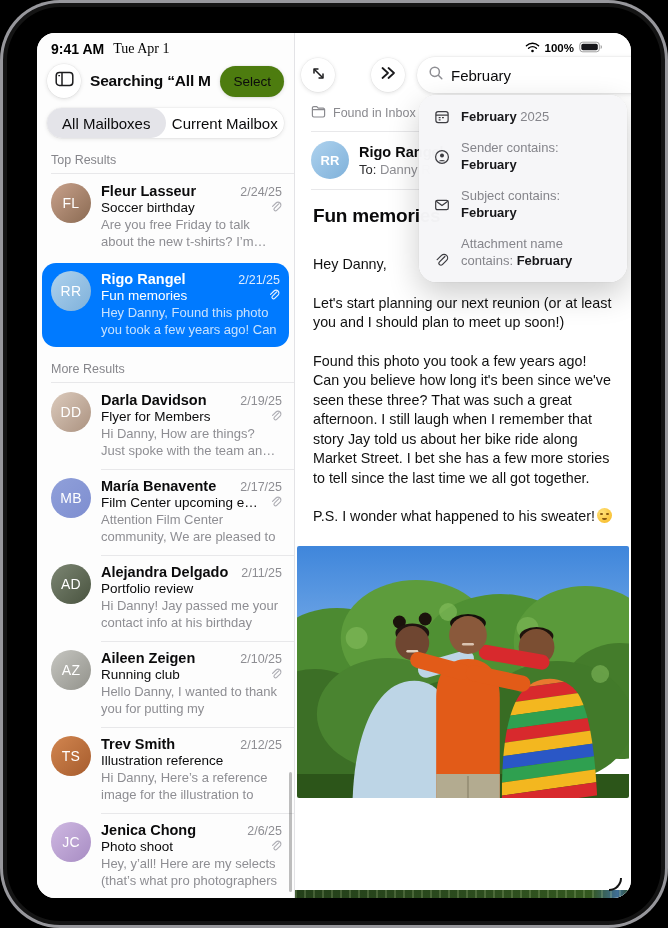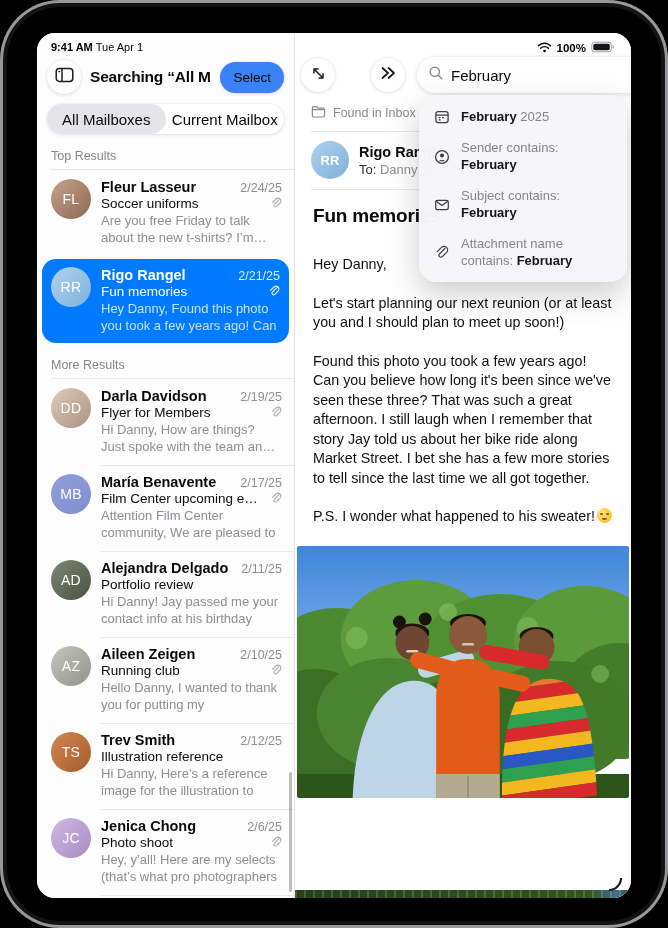--- a/index.html
+++ b/index.html
@@ -4,28 +4,28 @@
 <style>
   * { box-sizing: border-box; margin: 0; padding: 0; }
   html,body { width:668px; height:928px; background:#000; font-family:"Liberation Sans", sans-serif; -webkit-font-smoothing:antialiased; }
   .device { position:absolute; inset:0; width:668px; height:928px; background:#000;
     border-radius:60px; box-shadow: inset 0 0 0 3px #97979c, inset 0 0 0 7px #141414; overflow:hidden; }
   .screen { position:absolute; left:37px; top:33px; width:594px; height:865px; background:#fff;
     border-radius:18px; overflow:hidden; display:flex; }
 
   
   .pane-left { width:258px; min-width:258px; background:#fdfdfd; border-right:1px solid #e3e3e6; position:relative; display:flex; flex-direction:column; overflow:hidden; }
-  .status-left { padding:8px 0 0 14px; font-size:11px; color:#000; display:flex; gap:3px; align-items:center; }
+  .status-left { padding:8px 0 0 14px; font-size:14px; color:#000; display:flex; gap:9px; align-items:center; }
   .status-time { font-weight:700; }
-  .status-date { font-weight:500; }
+  .status-date { font-weight:500;font-family:Liberation Serif, serif; }
   .mbx-header { display:flex; align-items:center; gap:9px; padding:7px 10px 8px 10px; }
   .circle-btn { width:34px; height:34px; min-width:34px; border-radius:50%; background:#fff;
     box-shadow:0 0 0 .5px rgba(0,0,0,.05), 0 1px 4px rgba(0,0,0,.12); display:flex; align-items:center; justify-content:center; cursor:pointer; }
   .mbx-title { flex:1; font-size:15.5px; font-weight:700; letter-spacing:-.2px; white-space:nowrap; overflow:hidden; color:#0b0b0c; }
-  .select-btn { height:31px; padding:0 13px; border-radius:16px; background:#3b82f6;
+  .select-btn { height:31px; padding:0 13px; border-radius:16px; background:#4d7c0f;
     box-shadow:0 0 0 .5px rgba(0,0,0,.05), 0 1px 4px rgba(0,0,0,.12); font-size:13.5px; color:#0b0b0c; display:flex; align-items:center; cursor:pointer; }
   .segmented { margin:2px 10px 0 10px; height:30px; border-radius:15px; background:#fff;
     box-shadow:0 0 0 .5px rgba(0,0,0,.05), 0 1px 4px rgba(0,0,0,.10); display:flex; }
   .seg { flex:1; border-radius:15px; display:flex; align-items:center; justify-content:center; font-size:15px; color:#0b0b0c; cursor:pointer; }
   .seg.selected { background:#e4e4e9; font-weight:500; }
 
   .sections { flex:1; overflow:hidden; }
   .section-label { margin:15px 14px 6px 14px; font-size:12.5px; color:#86868b; }
   .section-sep { height:1px; background:#e8e8ea; margin-left:14px; }
   .email-row { position:relative; display:flex; gap:10px; padding:9px 12px 10px 14px; cursor:pointer; }
@@ -45,21 +45,21 @@
     display:-webkit-box; -webkit-line-clamp:2; -webkit-box-orient:vertical; overflow:hidden; }
   .email-row.selected { background:#007AFF; border-radius:14px; margin:3px 5px; padding:8px 9px 9px 9px; }
   .email-row.selected .ename, .email-row.selected .esubj { color:#fff; }
   .email-row.selected .edate { color:#ddebff; }
   .email-row.selected .epreview { color:rgba(255,255,255,.78); }
   .email-row.selected .eclip svg { stroke:#eaf2ff; }
   .scroll-indicator { position:absolute; right:2px; bottom:6px; width:3px; height:120px; border-radius:2px; background:rgba(0,0,0,.25); }
 
   
   .pane-right { flex:1; position:relative; background:#fff; overflow:hidden; }
-  .status-right { position:absolute; top:8px; right:16px; display:flex; align-items:center; gap:5px; font-size:11.5px; font-weight:600; color:#000; }
+  .status-right { position:absolute; top:8px; right:28px; display:flex; align-items:center; gap:5px; font-size:11.5px; font-weight:600; color:#000; }
   .reader-header { display:flex; align-items:center; margin-top:24px; padding-left:6px; }
   .btn-overflow { margin-left:36px; }
   .search-field { flex:1; margin-left:12px; margin-right:10px; height:36px; border-radius:18px; background:#fff;
     box-shadow:0 0 0 .5px rgba(0,0,0,.05), 0 1px 5px rgba(0,0,0,.13); display:flex; align-items:center; padding:0 8px 0 11px; gap:7px; }
   .search-input { border:none; outline:none; background:transparent; flex:1; min-width:0; font-size:15px; color:#0b0b0c; font-family:"Liberation Sans",sans-serif; }
   .found-in { margin:12px 16px 0 16px; padding-bottom:10px; border-bottom:1px solid #e8e8ea; display:flex; align-items:center; gap:7px; font-size:12.5px; color:#8a8a8f; }
   .sender-row { margin:0 16px; padding:9px 0 10px 0; border-bottom:1px solid #e8e8ea; display:flex; align-items:center; gap:10px; }
   .sender-avatar { width:38px; height:38px; min-width:38px; border-radius:50%; display:flex; align-items:center; justify-content:center; color:#fff; font-size:13px; font-weight:600; }
   .sender-name { font-size:14.5px; font-weight:700; color:#0b0b0c; }
   .sender-to { margin-top:2px; font-size:13px; }
@@ -79,21 +79,21 @@
   }
   .photo2-strip::after { content:""; position:absolute; inset:0;
     background:repeating-linear-gradient(90deg, rgba(220,240,180,.18) 0 2px, transparent 2px 9px); }
   .page-curl { position:absolute; right:9px; bottom:7px; width:13px; height:13px;
     border-right:2.5px solid #131313; border-bottom:2.5px solid #131313; border-bottom-right-radius:14px; }
 
   
   .suggestions { position:absolute; left:124px; top:62px; width:208px; z-index:50;
     background:rgba(246,246,248,.98); border-radius:17px; box-shadow:0 12px 32px rgba(0,0,0,.20), 0 0 0 .5px rgba(0,0,0,.04); padding:6px 0; }
   .sugg { display:flex; gap:11px; padding:7px 14px; align-items:center; font-size:13px; line-height:17px; cursor:pointer; }
-  .sugg.top { align-items:center; }
+  .sugg.top { align-items:flex-end; }
   .sugg-ic { width:17px; min-width:17px; display:flex; justify-content:center; margin-top:1px; }
   .sugg-text { min-width:0; }
   .sugg-gray { color:#85858b;margin-top:7px; }
   .sugg-bold { color:#17171a; font-weight:700; }
 </style>
 </head>
 <body>
 
 <div class="device">
   <div class="screen">
@@ -131,21 +131,21 @@
   <div class="email-row">
     <div class="avatar" style="background: linear-gradient(135deg, rgb(201, 162, 140), rgb(138, 106, 82));">
                   <span>FL</span>
                 </div>
     <div class="email-main">
       <div class="eline1">
         <span class="ename">Fleur Lasseur</span>
         <span class="edate">2/24/25</span>
       </div>
       <div class="eline2">
-        <span class="esubj">Soccer uniforms</span>
+        <span class="esubj">Soccer birthday</span>
         <span class="eclip">
           <svg width="12" height="13" viewBox="0 0 16 16" fill="none" stroke-width="1.5" stroke-linecap="round">
             <path d="M11.6 3.2 L5.9 8.9 a2.1 2.1 0 0 0 3 3 L13.4 7.4 a3.8 3.8 0 0 0 -5.4 -5.4 L3.4 6.6"></path>
           </svg>
         </span>
       </div>
       <div class="epreview">Are you free Friday to talk about the new t-shirts? I’m working on</div>
     </div>
   </div>
 

